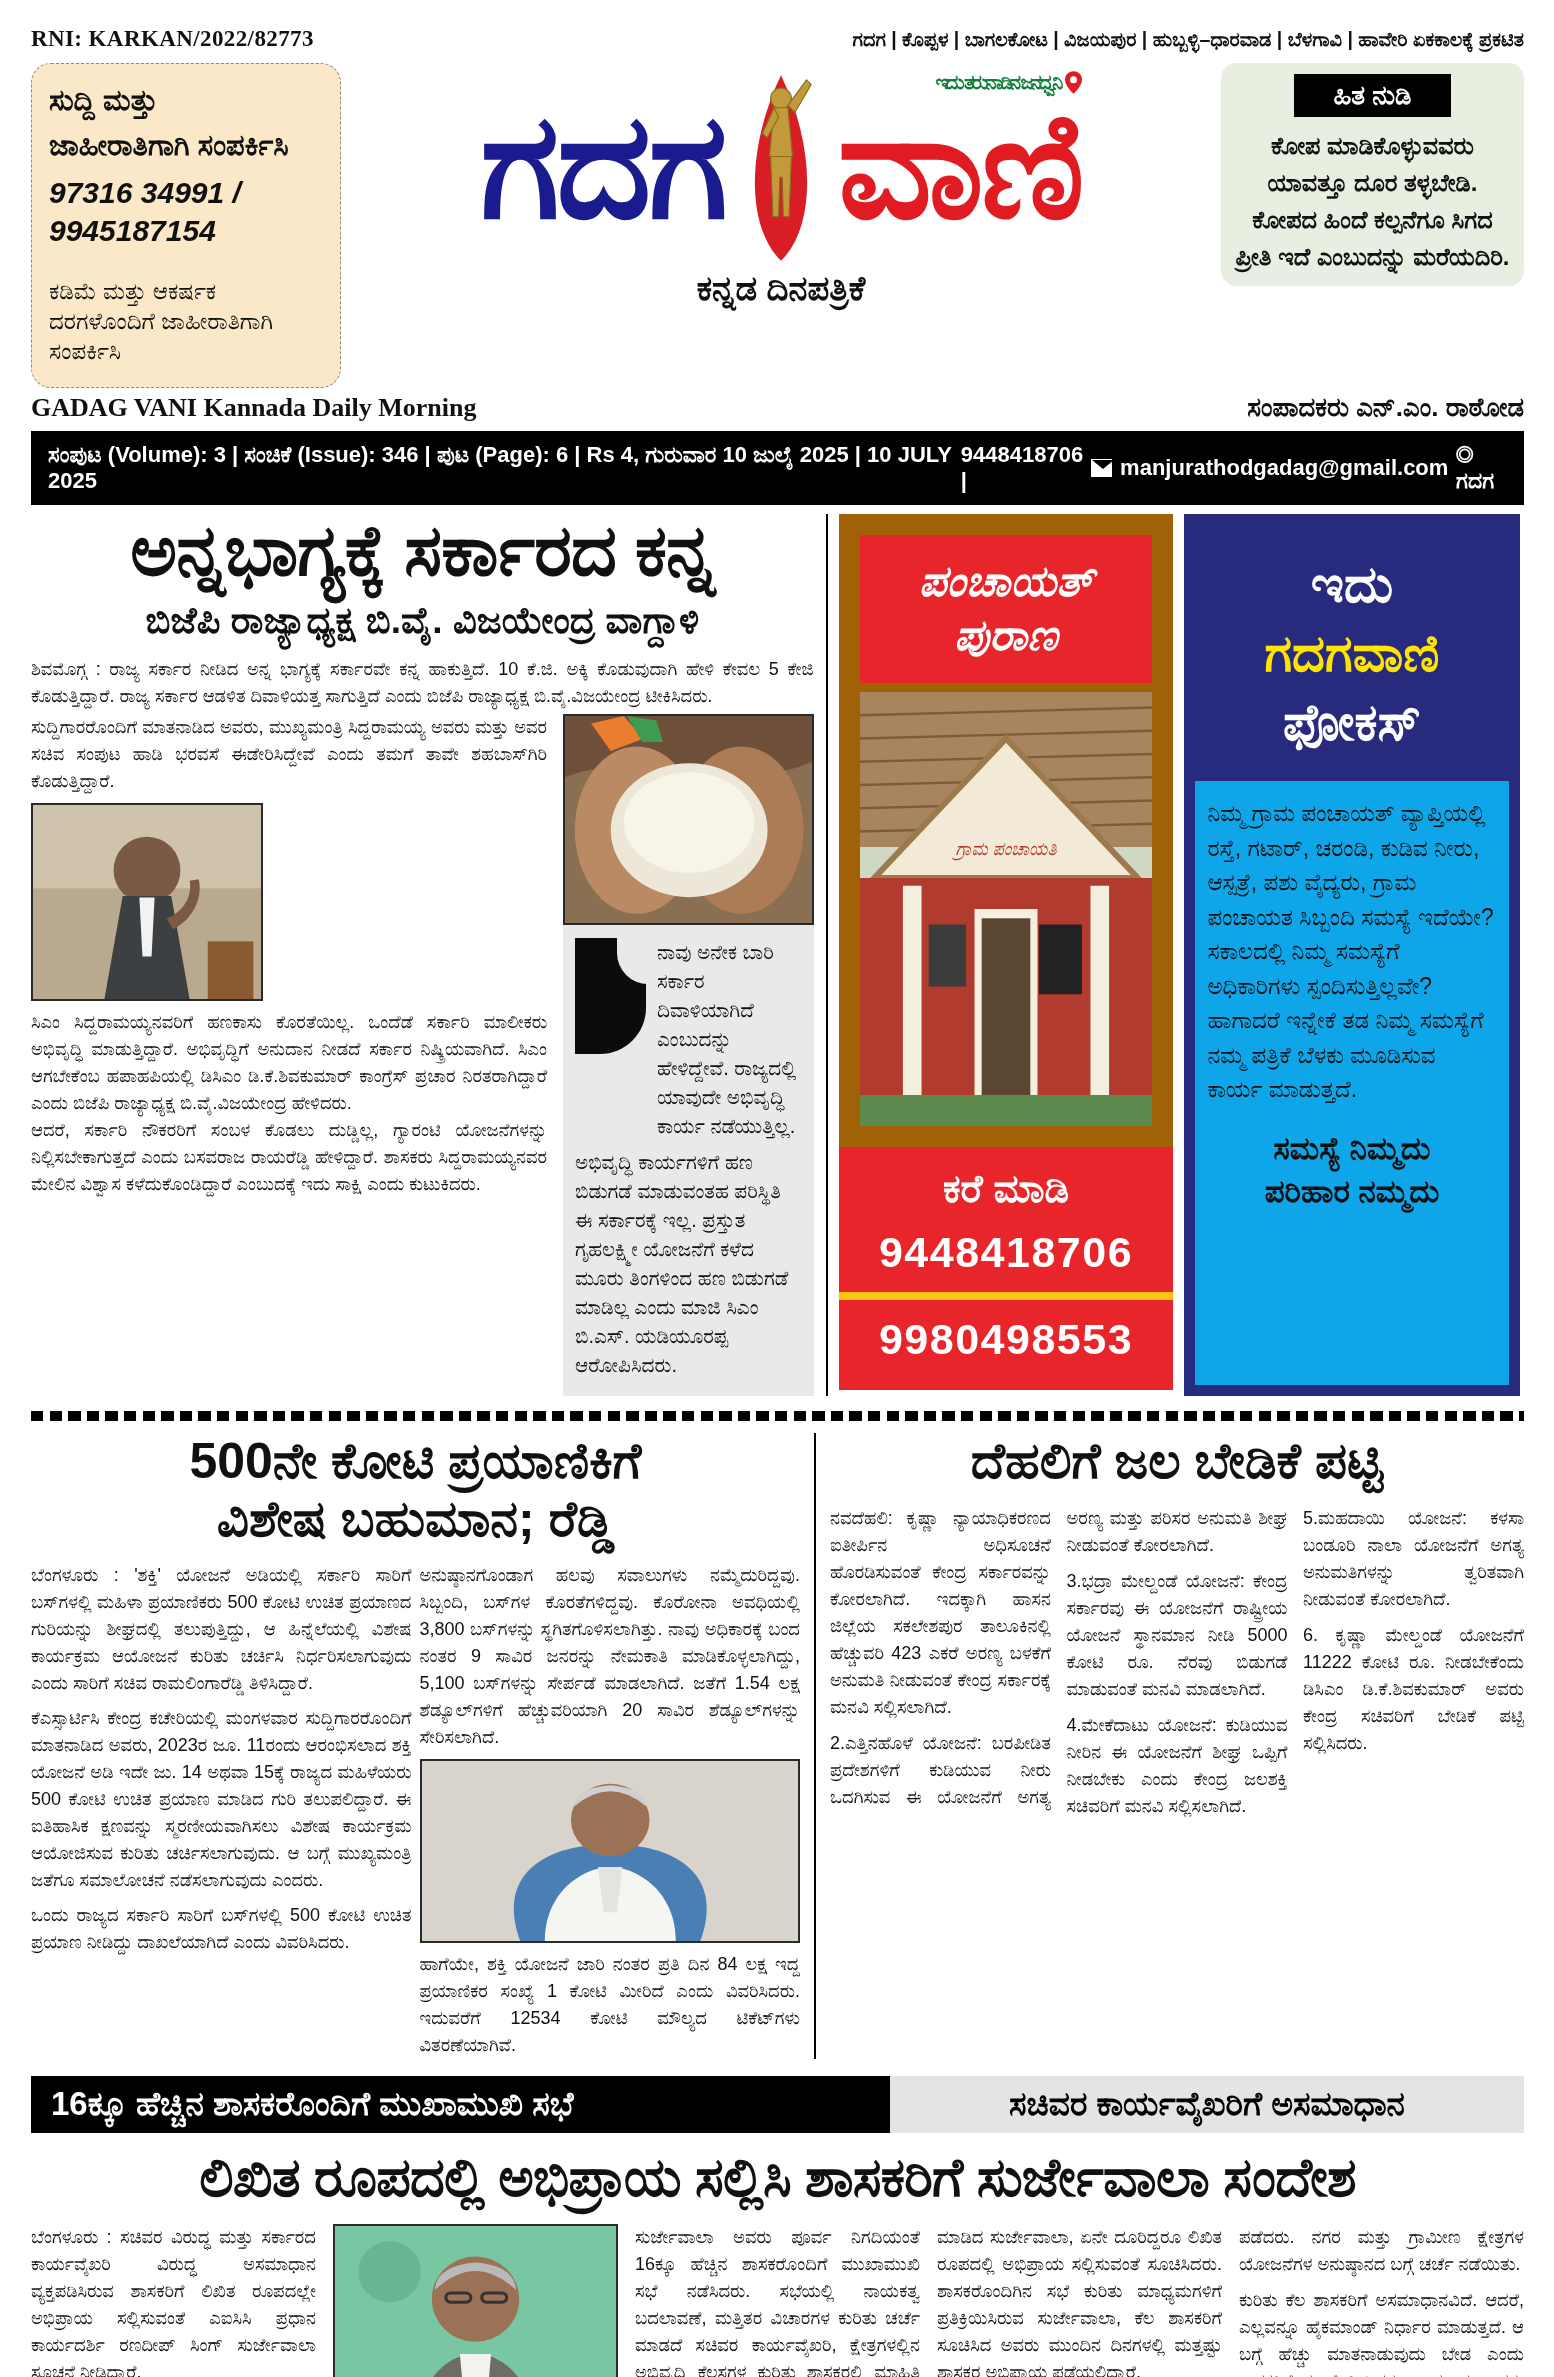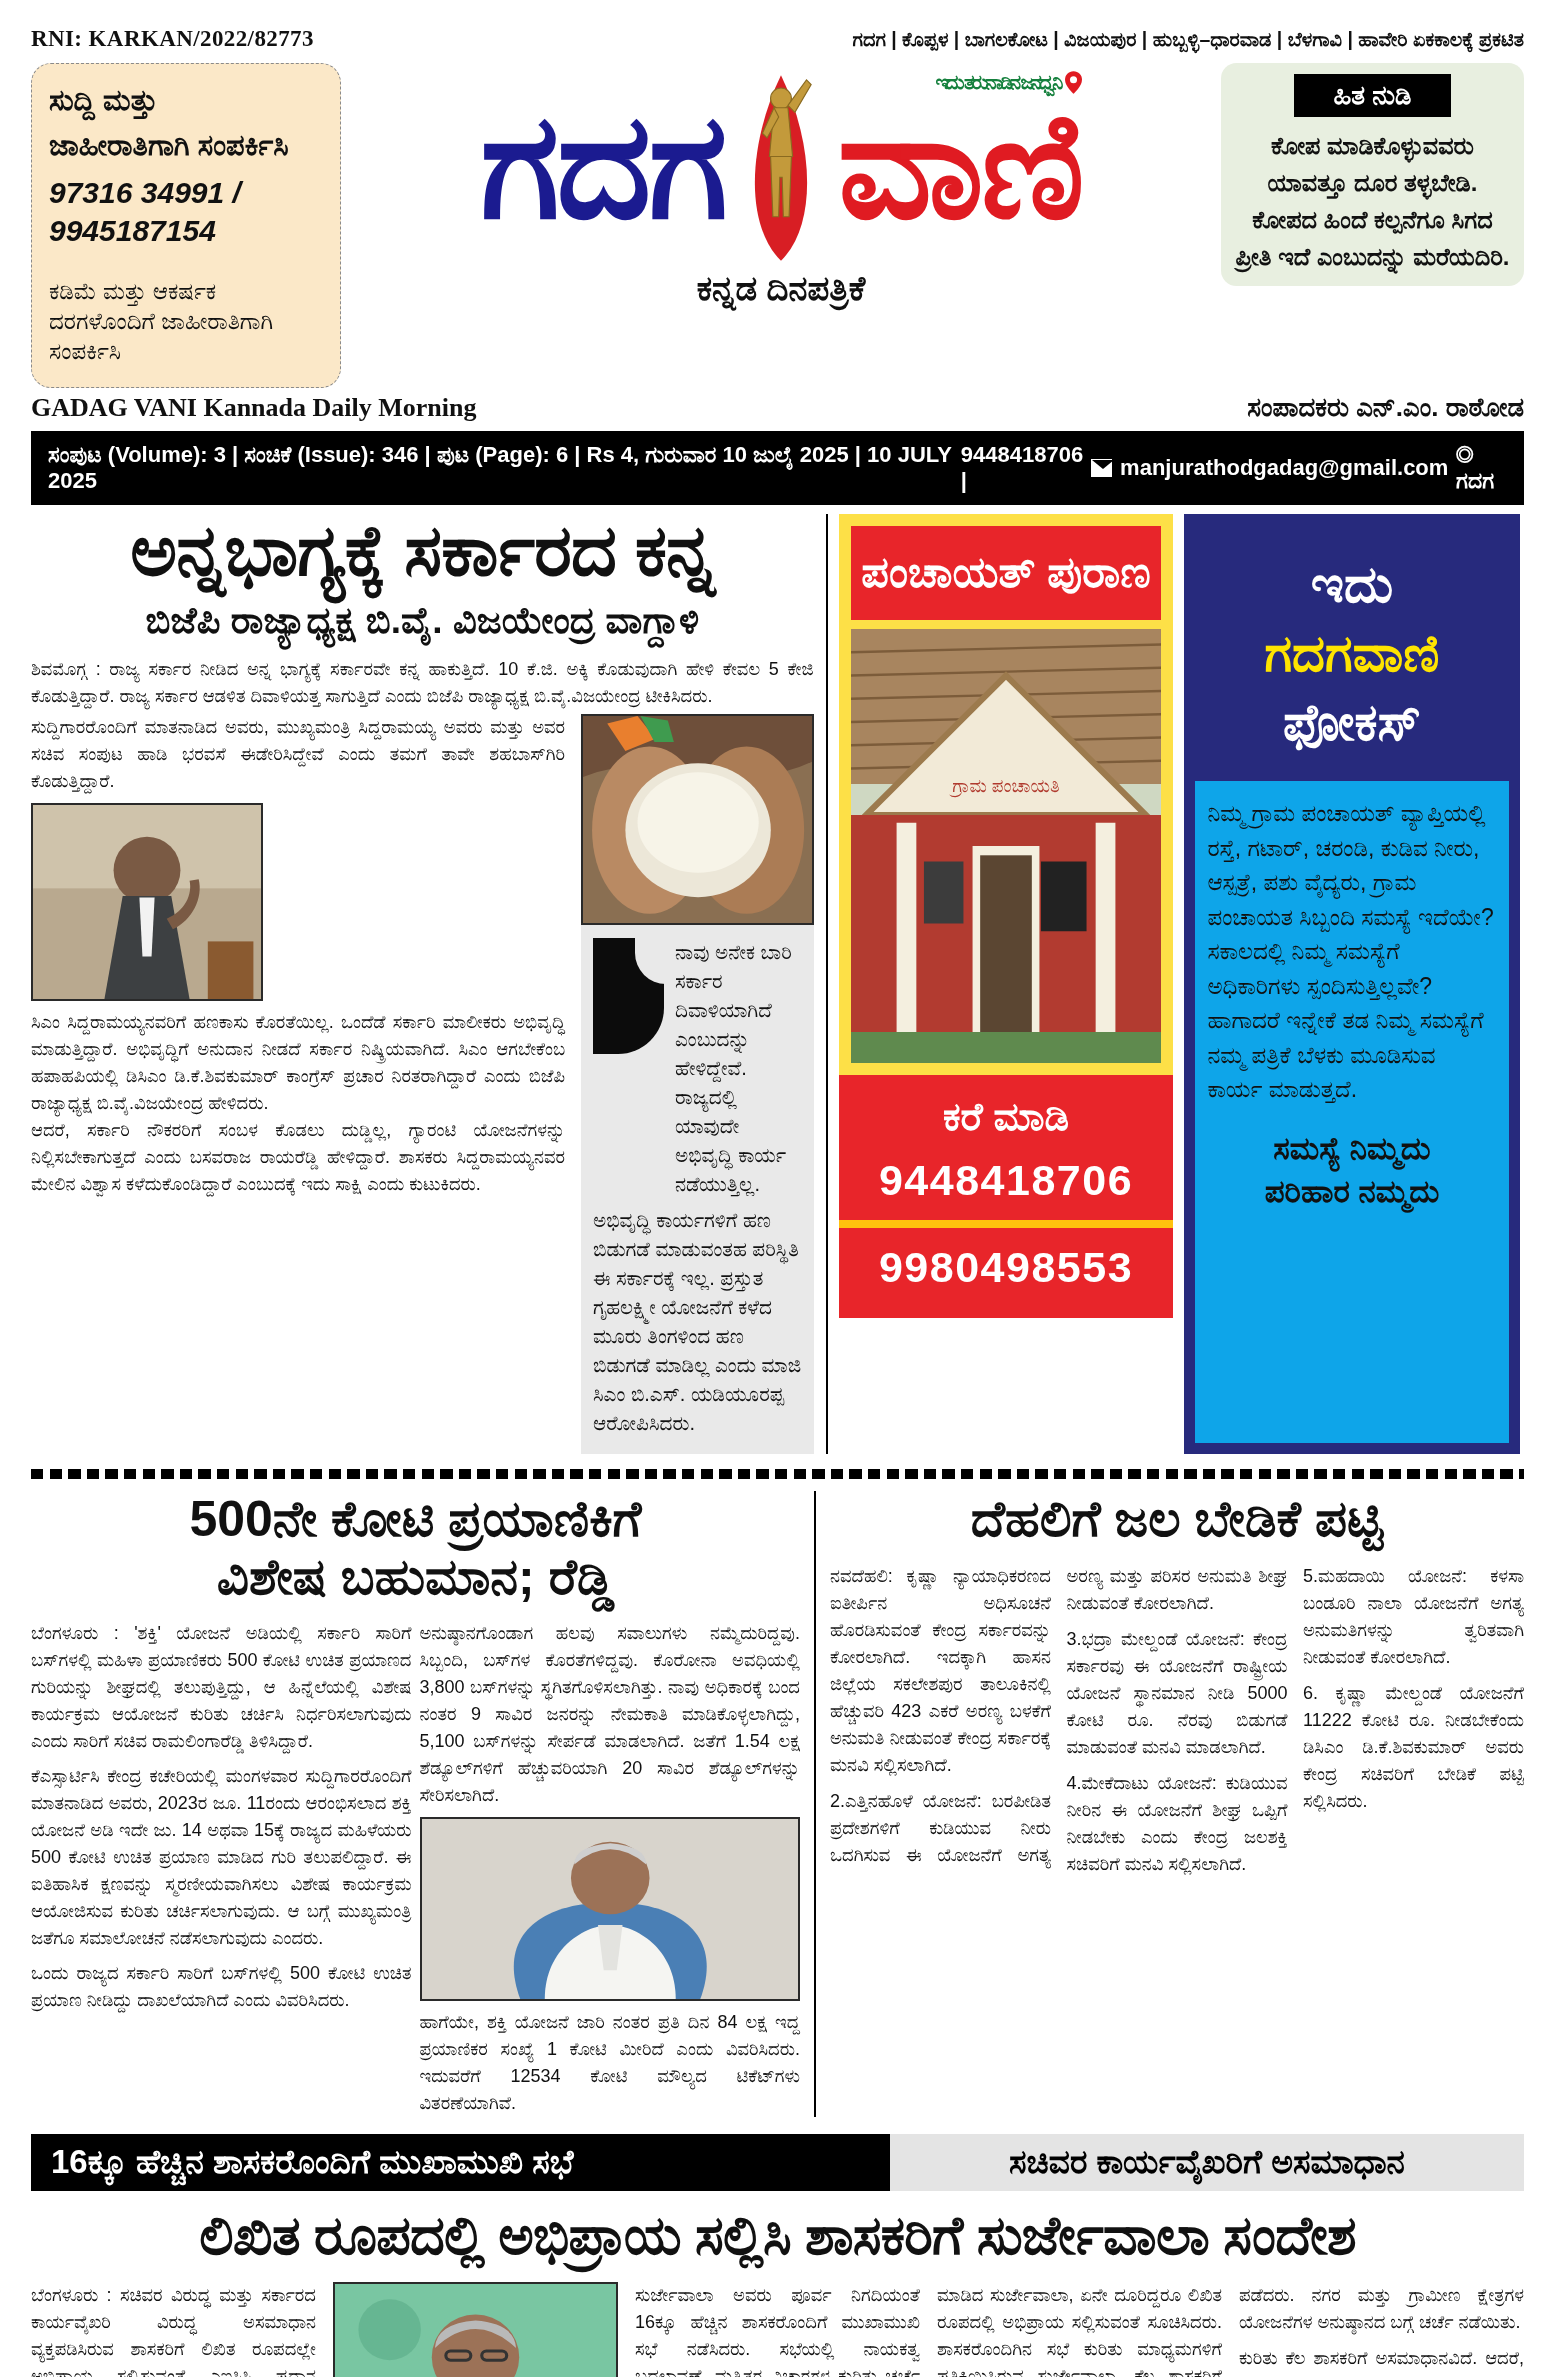--- a/index.html
+++ b/index.html
@@ -59,32 +59,32 @@
   .photo svg { display:block; width:100%; height:100%; }
 
   
   .row1 { display:flex; margin-top:9.3px; }
   .lead { width:797px; padding-right:12.4px; border-right:2.3px solid #000; }
   .lead-headline { font-size:71px; font-weight:bold; text-align:center; line-height:1.05; letter-spacing:-0.8px; }
   .lead-sub { font-size:37px; font-weight:bold; text-align:center; margin-top:11px; }
   .lead-intro { margin-top:14px; }
   .lead-body { display:flex; gap:15.5px; margin-top:4.6px; }
   .lead-c1 { flex:1; }
-  .lead-c2 { width:233px; flex:none; }
+  .lead-c2 { width:251px; flex:none; }
   .fig-vijayendra { width:232px; height:198px; margin:7.7px 0; }
   .fig-rice { width:100%; height:211px; }
   .quote-box { background:#e9e9e9; padding:12.4px 12.4px 15.5px 12.4px; margin-top:0; }
   .quote-row { display:flex; gap:11px; }
   .quote-mark { width:71px; height:116px; flex:none; background:#0c0c0c; border-radius:0 0 46px 0; position:relative; }
   .quote-mark:after { content:""; position:absolute; right:-1.5px; top:0; width:31px; height:46px; background:#e9e9e9; border-radius:0 0 0 39px; }
   .quote-txt { font-size:20px; line-height:1.45; }
   .quote-rest { font-size:20px; line-height:1.45; margin-top:7.7px; }
 
   .mid-panel { width:334px; flex:none; margin-left:11px; display:flex; flex-direction:column; }
-  .teal { background:#fde047; padding:12px; }
+  .teal { background:#a16207; padding:21px;font-style:italic; }
   .pp-title { background:#e8252a; color:#fff; text-align:center; font-size:43px; font-weight:bold; line-height:1.25; padding:20px 4.6px; }
   .fig-panchayat { width:100%; height:434px; border:none; margin-top:9.3px; }
   .call-box { background:#e8252a; color:#fff; text-align:center; padding:20px 7.7px 26px 7.7px; }
   .call-label { font-size:39px; font-weight:bold; }
   .call-n1 { font-size:43px; font-weight:bold; letter-spacing:1.5px; margin-top:15.5px; }
   .call-rule { height:7.7px; background:#ffc20e; margin:15.5px -7.7px; }
   .call-n2 { font-size:43px; font-weight:bold; letter-spacing:1.5px; }
 
   .focus-panel { width:336px; flex:none; margin-left:11px; background:#272a7d; padding:11px; display:flex; flex-direction:column; }
   .focus-title { text-align:center; padding:26px 0 23px 0; font-weight:bold; font-size:51px; line-height:1.35; }

